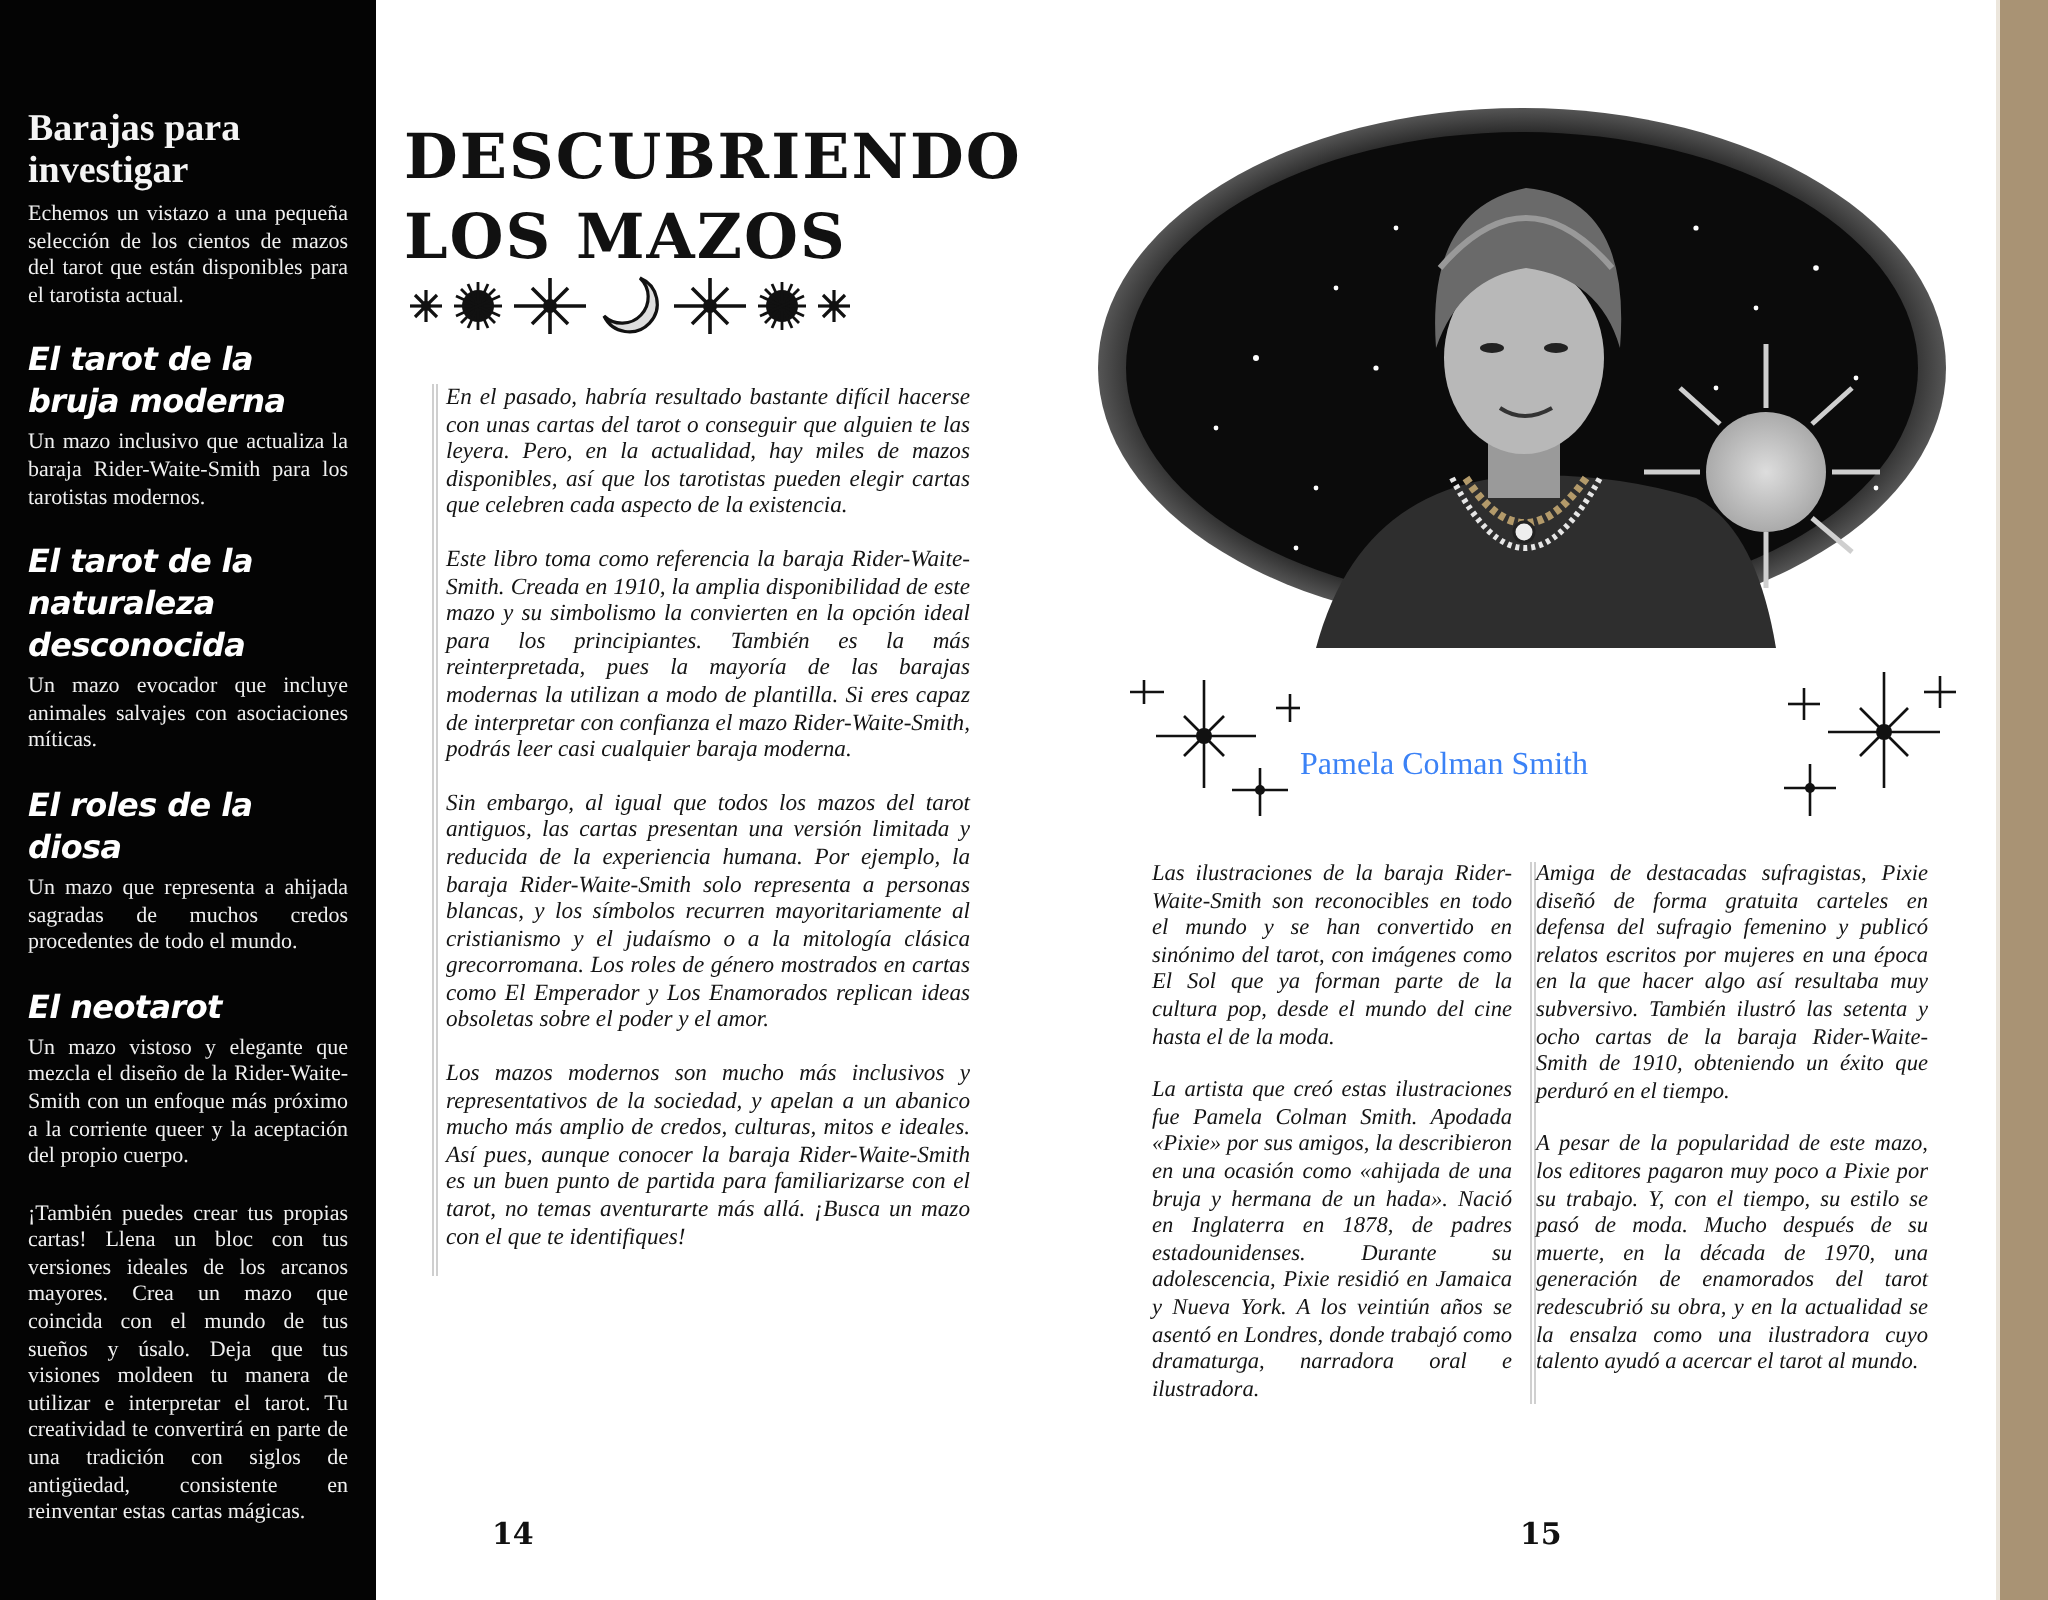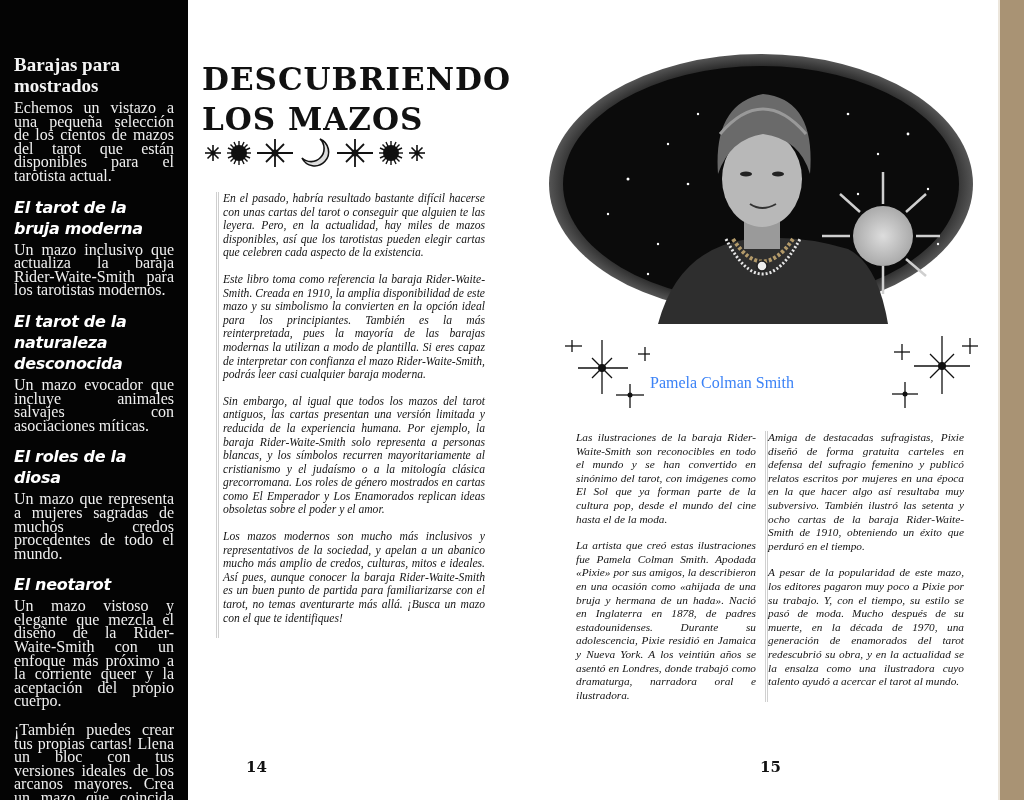--- a/index.html
+++ b/index.html
@@ -2,21 +2,21 @@
 <html><head>
 <meta charset="utf-8">
 <style>
   html, body { margin:0; padding:0; }
   body { width:1024px; height:800px; position:relative; overflow:hidden; background:#ffffff; font-family:"DejaVu Serif", serif; }
 
   
   .sidebar { position:absolute; left:0; top:0; width:188px; height:800px; background:#040404; color:#f2f2f2; }
   .sidebar .inner { position:absolute; left:14px; top:54px; width:160px; }
   .sb-title { font-family:"Liberation Serif", serif; font-size:19px; line-height:21px; margin:0 0 5px 0; color:#f4f4f4; }
-  .sb-text { font-family:"Liberation Serif", serif; font-size:16px; line-height:13.6px; text-align:justify; margin:0; color:#f0f0f0; }
+  .sb-text { font-family:"Liberation Serif", serif; font-size:11px; line-height:13.6px; text-align:justify; margin:0; color:#f0f0f0; }
   .sb-head { font-family:"DejaVu Sans", sans-serif; font-style:italic; font-weight:bold; font-size:16px; line-height:21px; margin:14px 0 4px 0; color:#fff; letter-spacing:-0.3px; }
   .sb-para { margin-top:15px; }
 
   
   .lp-title { position:absolute; left:202px; top:38px; font-family:"DejaVu Serif", serif; font-weight:bold; font-size:31px; line-height:40px; letter-spacing:1px; color:#111; }
   .ornament { position:absolute; left:204px; top:136px; display:flex; align-items:center; gap:4px; color:#111; }
   .ornament span { display:inline-block; line-height:1; }
   .lp-col { position:absolute; left:216px; top:192px; width:262px; border-left:3px double #cfcfcf; padding-left:4px; }
   .body-text { font-family:"Liberation Serif", serif; font-size:11.6px; line-height:13.6px; text-align:justify; color:#141414; margin:0 0 13px 0;font-style:italic; }
   .page-num { position:absolute; top:758px; font-family:"DejaVu Serif", serif; font-weight:bold; font-size:15px; color:#111; }
@@ -29,31 +29,31 @@
   .rp-col2 { position:absolute; left:765px; top:431px; width:196px; border-left:3px double #d0d0d0; padding-left:0; }
   .rp-col1 .body-text, .rp-col2 .body-text { font-size:11.3px; line-height:13.6px; }
 
   .gold-edge { position:absolute; left:998px; top:0; width:26px; height:800px; background:#a99374; border-left:2px solid #ece6dc; }
 </style>
 </head>
 <body>
 
 <aside class="sidebar">
   <div class="inner">
-    <h2 class="sb-title">Barajas para mostrados</h2>
+    <h2 class="sb-title">Barajas para investigar</h2>
     <p class="sb-text">Echemos un vistazo a una pequeña selección de los cientos de mazos del tarot que están disponibles para el tarotista actual.</p>
 
     <h3 class="sb-head">El tarot de la bruja moderna</h3>
     <p class="sb-text">Un mazo inclusivo que actualiza la baraja Rider-Waite-Smith para los tarotistas modernos.</p>
 
     <h3 class="sb-head">El tarot de la naturaleza desconocida</h3>
     <p class="sb-text">Un mazo evocador que incluye animales salvajes con asociaciones míticas.</p>
 
     <h3 class="sb-head">El roles de la diosa</h3>
-    <p class="sb-text">Un mazo que representa a mujeres sagradas de muchos credos procedentes de todo el mundo.</p>
+    <p class="sb-text">Un mazo que representa a ahijada sagradas de muchos credos procedentes de todo el mundo.</p>
 
     <h3 class="sb-head">El neotarot</h3>
     <p class="sb-text">Un mazo vistoso y elegante que mezcla el diseño de la Rider-Waite-Smith con un enfoque más próximo a la corriente queer y la aceptación del propio cuerpo.</p>
 
     <p class="sb-text sb-para">¡También puedes crear tus propias cartas! Llena un bloc con tus versiones ideales de los arcanos mayores. Crea un mazo que coincida con el mundo de tus sueños y úsalo. Deja que tus visiones moldeen tu manera de utilizar e interpretar el tarot. Tu creatividad te convertirá en parte de una tradición con siglos de antigüedad, consistente en reinventar estas cartas mágicas.</p>
   </div>
 </aside>
 
 <section>
   <h1 class="lp-title">

